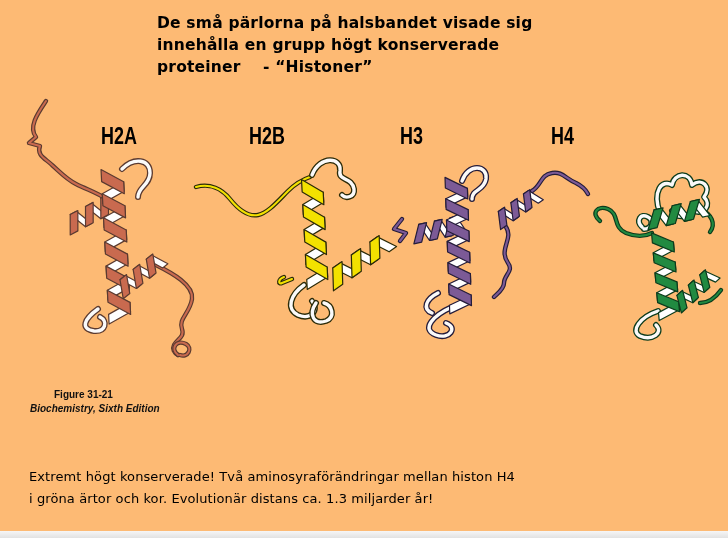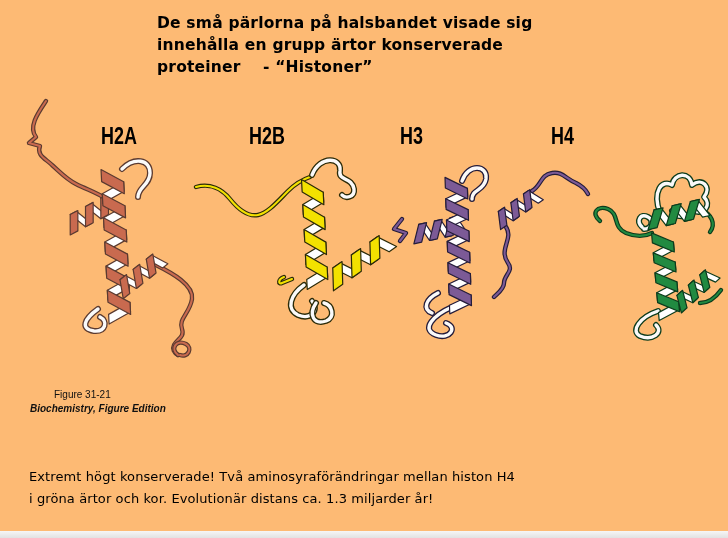--- a/index.html
+++ b/index.html
@@ -22,42 +22,42 @@
     font-size:23px;font-weight:bold;color:#000;
     letter-spacing:0px;
     transform:scaleX(0.78);transform-origin:left center;
     font-family:"Liberation Sans","DejaVu Sans",sans-serif;
   }
   .caption{
     position:absolute;left:30px;top:388px;
     font-size:10px;line-height:13.5px;color:#111;
     font-family:"Liberation Sans","DejaVu Sans",sans-serif;
   }
-  .cap-num{font-weight:normal;padding-left:24px;}
+  .cap-num{font-weight:bold;padding-left:24px;}
   .cap-book{font-weight:bold;font-style:italic;}
   .cap-copy{font-weight:normal;color:#333;}
   .bottom-text{
     position:absolute;left:29px;top:466px;
     font-size:13px;color:#000;line-height:21.5px;
     letter-spacing:.1px;
   }
   .bottom-strip{
     position:absolute;left:0;bottom:0;width:728px;height:7px;
     background:linear-gradient(#f6f6f6,#e2e2e2);
   }
   svg{display:block;}
 </style>
 </head>
 <body>
 
 <div class="slide">
 
   <div class="top-text">
     <div>De små pärlorna på halsbandet visade sig</div>
-    <div>innehålla en grupp ärtor konserverade</div>
+    <div>innehålla en grupp högt konserverade</div>
     <div>proteiner    - “Histoner”</div>
   </div>
 
   <div class="diagram">
     <div class="plabel" style="left:101px">H2A</div>
     <div class="plabel" style="left:249px">H2B</div>
     <div class="plabel" style="left:400px">H3</div>
     <div class="plabel" style="left:551px">H4</div>
 
     <svg id="ribbons" width="728" height="290" viewBox="0 0 728 290">
@@ -215,21 +215,21 @@
             <path d="M 0,8 L 8.433333333333334,-8 L 16.1,-8 L 7.666666666666667,8 Z" fill="#218A41" stroke="#0c3b1c" stroke-width="1.2" stroke-linejoin="round"></path>
             <path d="M 15.333333333333334,8 L 23.766666666666666,-8 L 31.433333333333334,-8 L 23,8 Z" fill="#218A41" stroke="#0c3b1c" stroke-width="1.2" stroke-linejoin="round"></path>
             <path d="M 30.666666666666668,8 L 39.1,-8 L 46.766666666666666,-8 L 38.333333333333336,8 Z" fill="#218A41" stroke="#0c3b1c" stroke-width="1.2" stroke-linejoin="round"></path>
           </g>
         </g>
     </svg>
   </div>
 
   <div class="caption">
     <div class="cap-num">Figure 31-21</div>
-    <div class="cap-book">Biochemistry, Figure Edition</div>
+    <div class="cap-book">Biochemistry, Sixth Edition</div>
   </div>
 
   <div class="bottom-text">
     <div>Extremt högt konserverade! Två aminosyraförändringar mellan histon H4</div>
     <div>i gröna ärtor och kor. Evolutionär distans ca. 1.3 miljarder år!</div>
   </div>
 
   <div class="bottom-strip"></div>
 </div>
 

